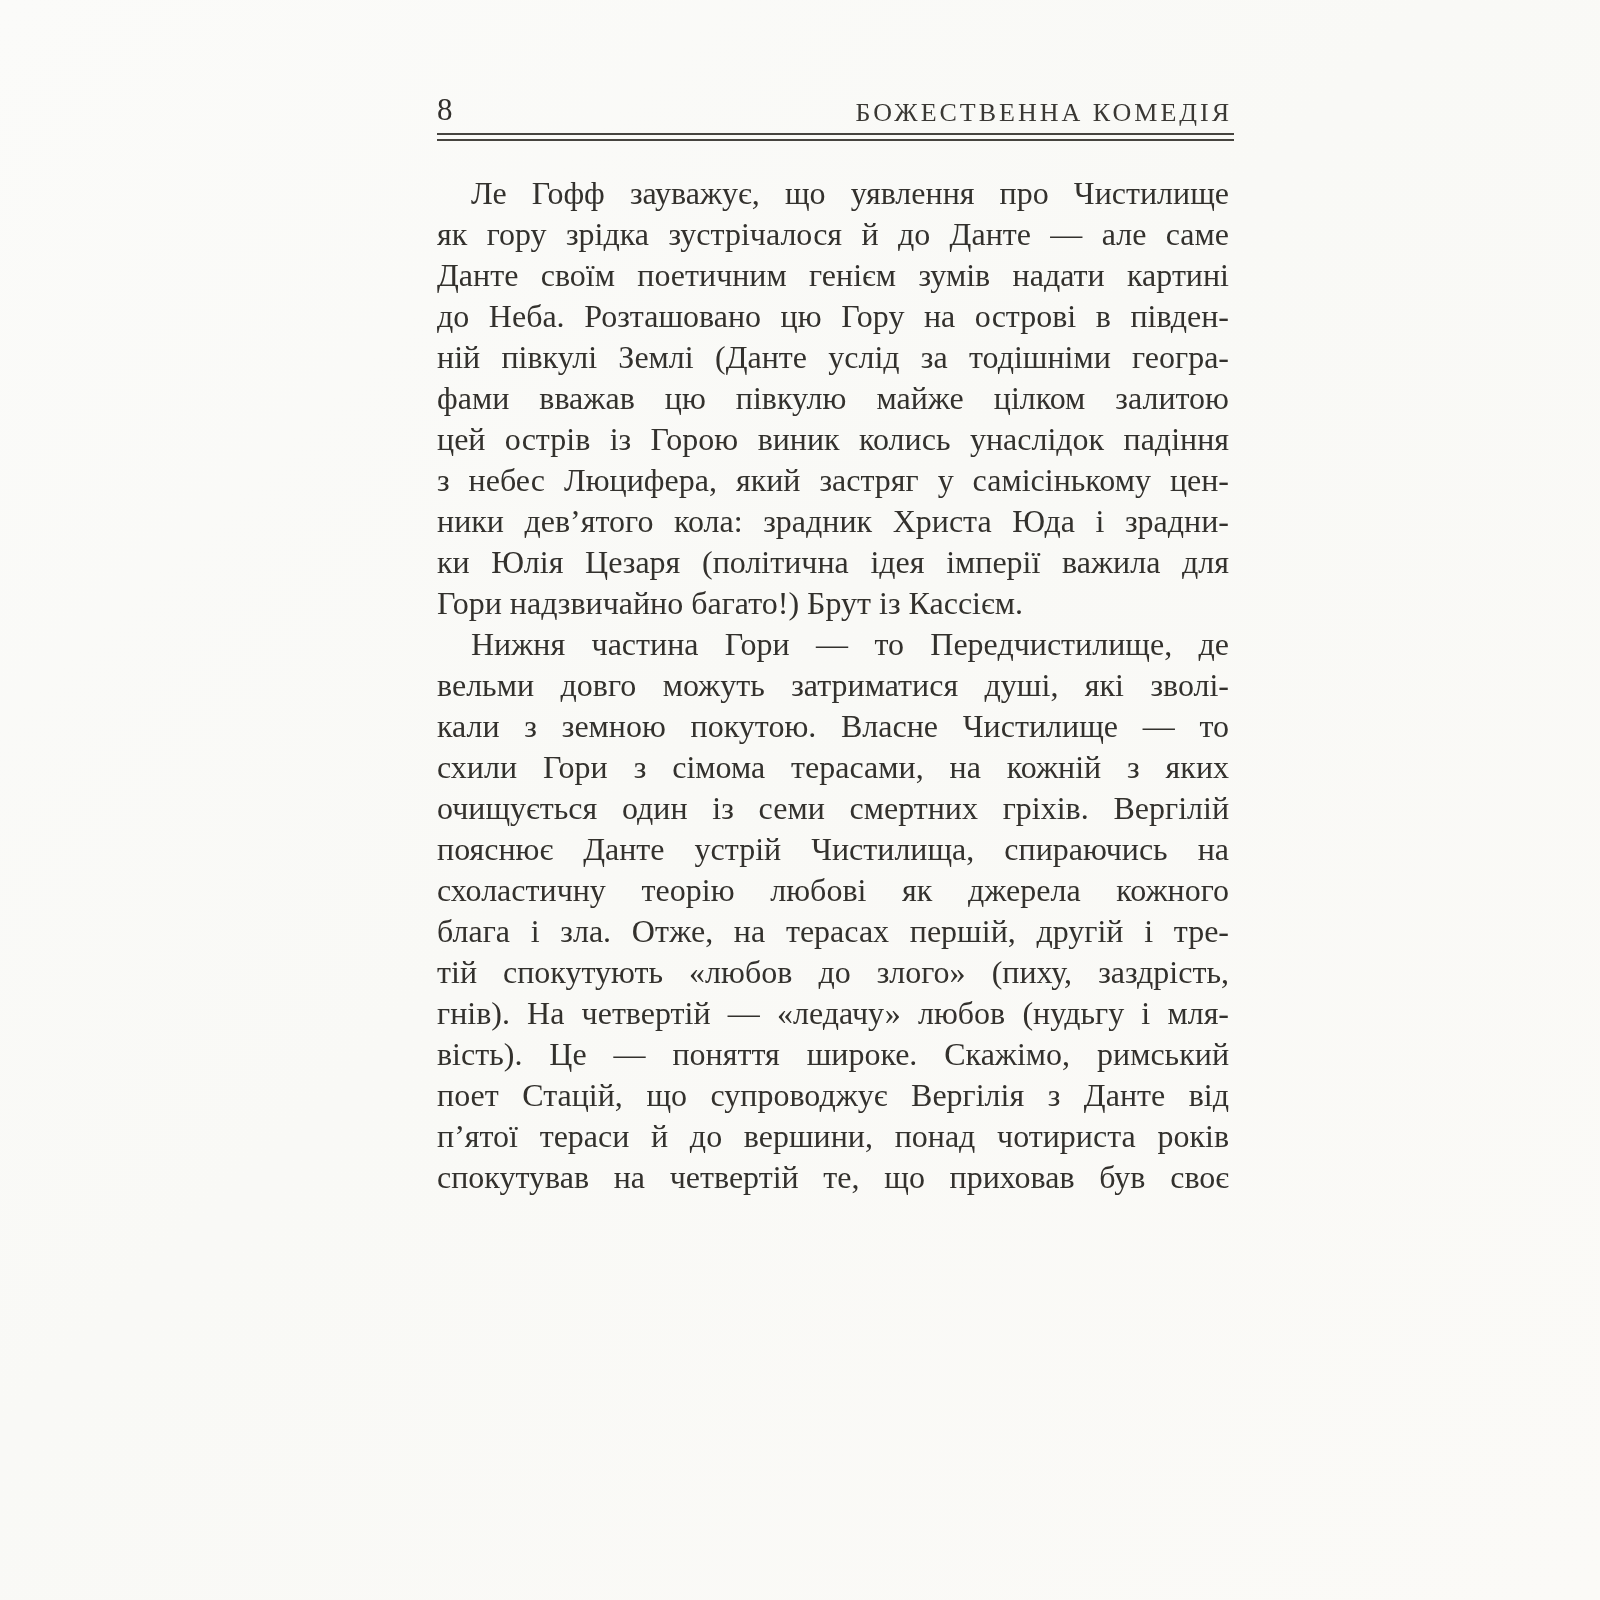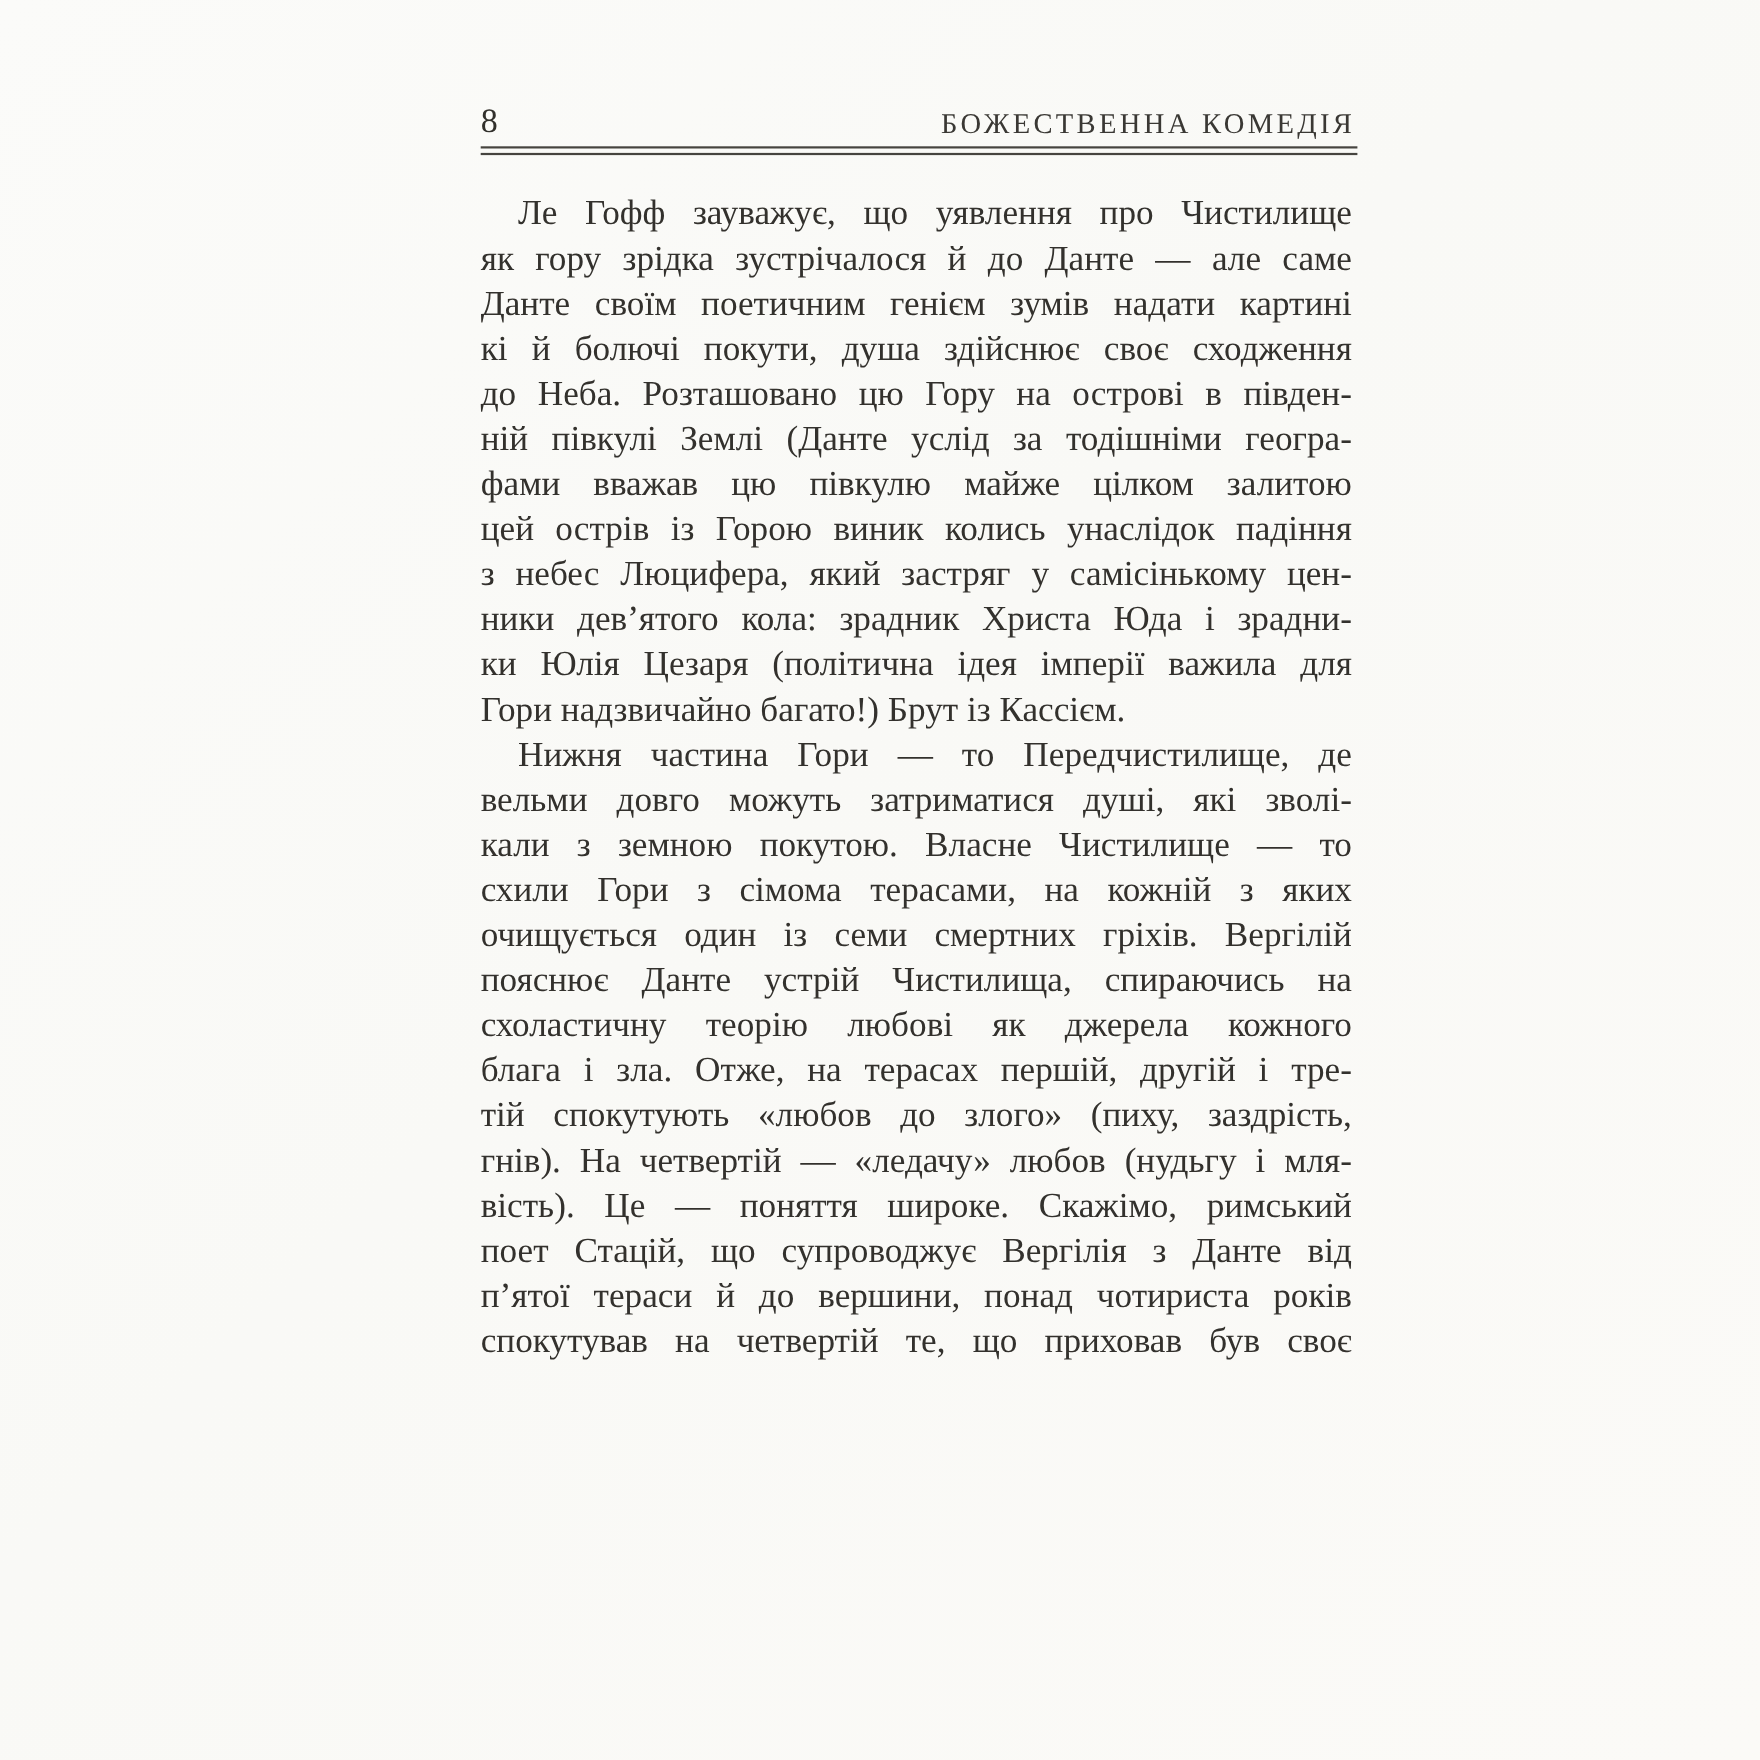--- a/index.html
+++ b/index.html
@@ -79,21 +79,20 @@
   <div class="header">
     <div class="page-number">8</div>
     <div class="running-head">БОЖЕСТВЕННА КОМЕДІЯ</div>
   </div>
   <div class="header-rule"></div>
   <div class="text-block">
       <div class="para">
         <div class="line indent">Ле Гофф зауважує, що уявлення про Чистилище</div>
         <div class="line">як гору зрідка зустрічалося й до Данте — але саме</div>
         <div class="line">Данте своїм поетичним генієм зумів надати картині</div>
-        <div class="line">кі й болючі покути, душа здійснює своє сходження</div>
         <div class="line">до Неба. Розташовано цю Гору на острові в півден-</div>
         <div class="line">ній півкулі Землі (Данте услід за тодішніми геогра-</div>
         <div class="line">фами вважав цю півкулю майже цілком залитою</div>
         <div class="line">цей острів із Горою виник колись унаслідок падіння</div>
         <div class="line">з небес Люцифера, який застряг у самісінькому цен-</div>
         <div class="line">ники дев’ятого кола: зрадник Христа Юда і зрадни-</div>
         <div class="line">ки Юлія Цезаря (політична ідея імперії важила для</div>
         <div class="line last">Гори надзвичайно багато!) Брут із Кассієм.</div>
       </div>
       <div class="para">

